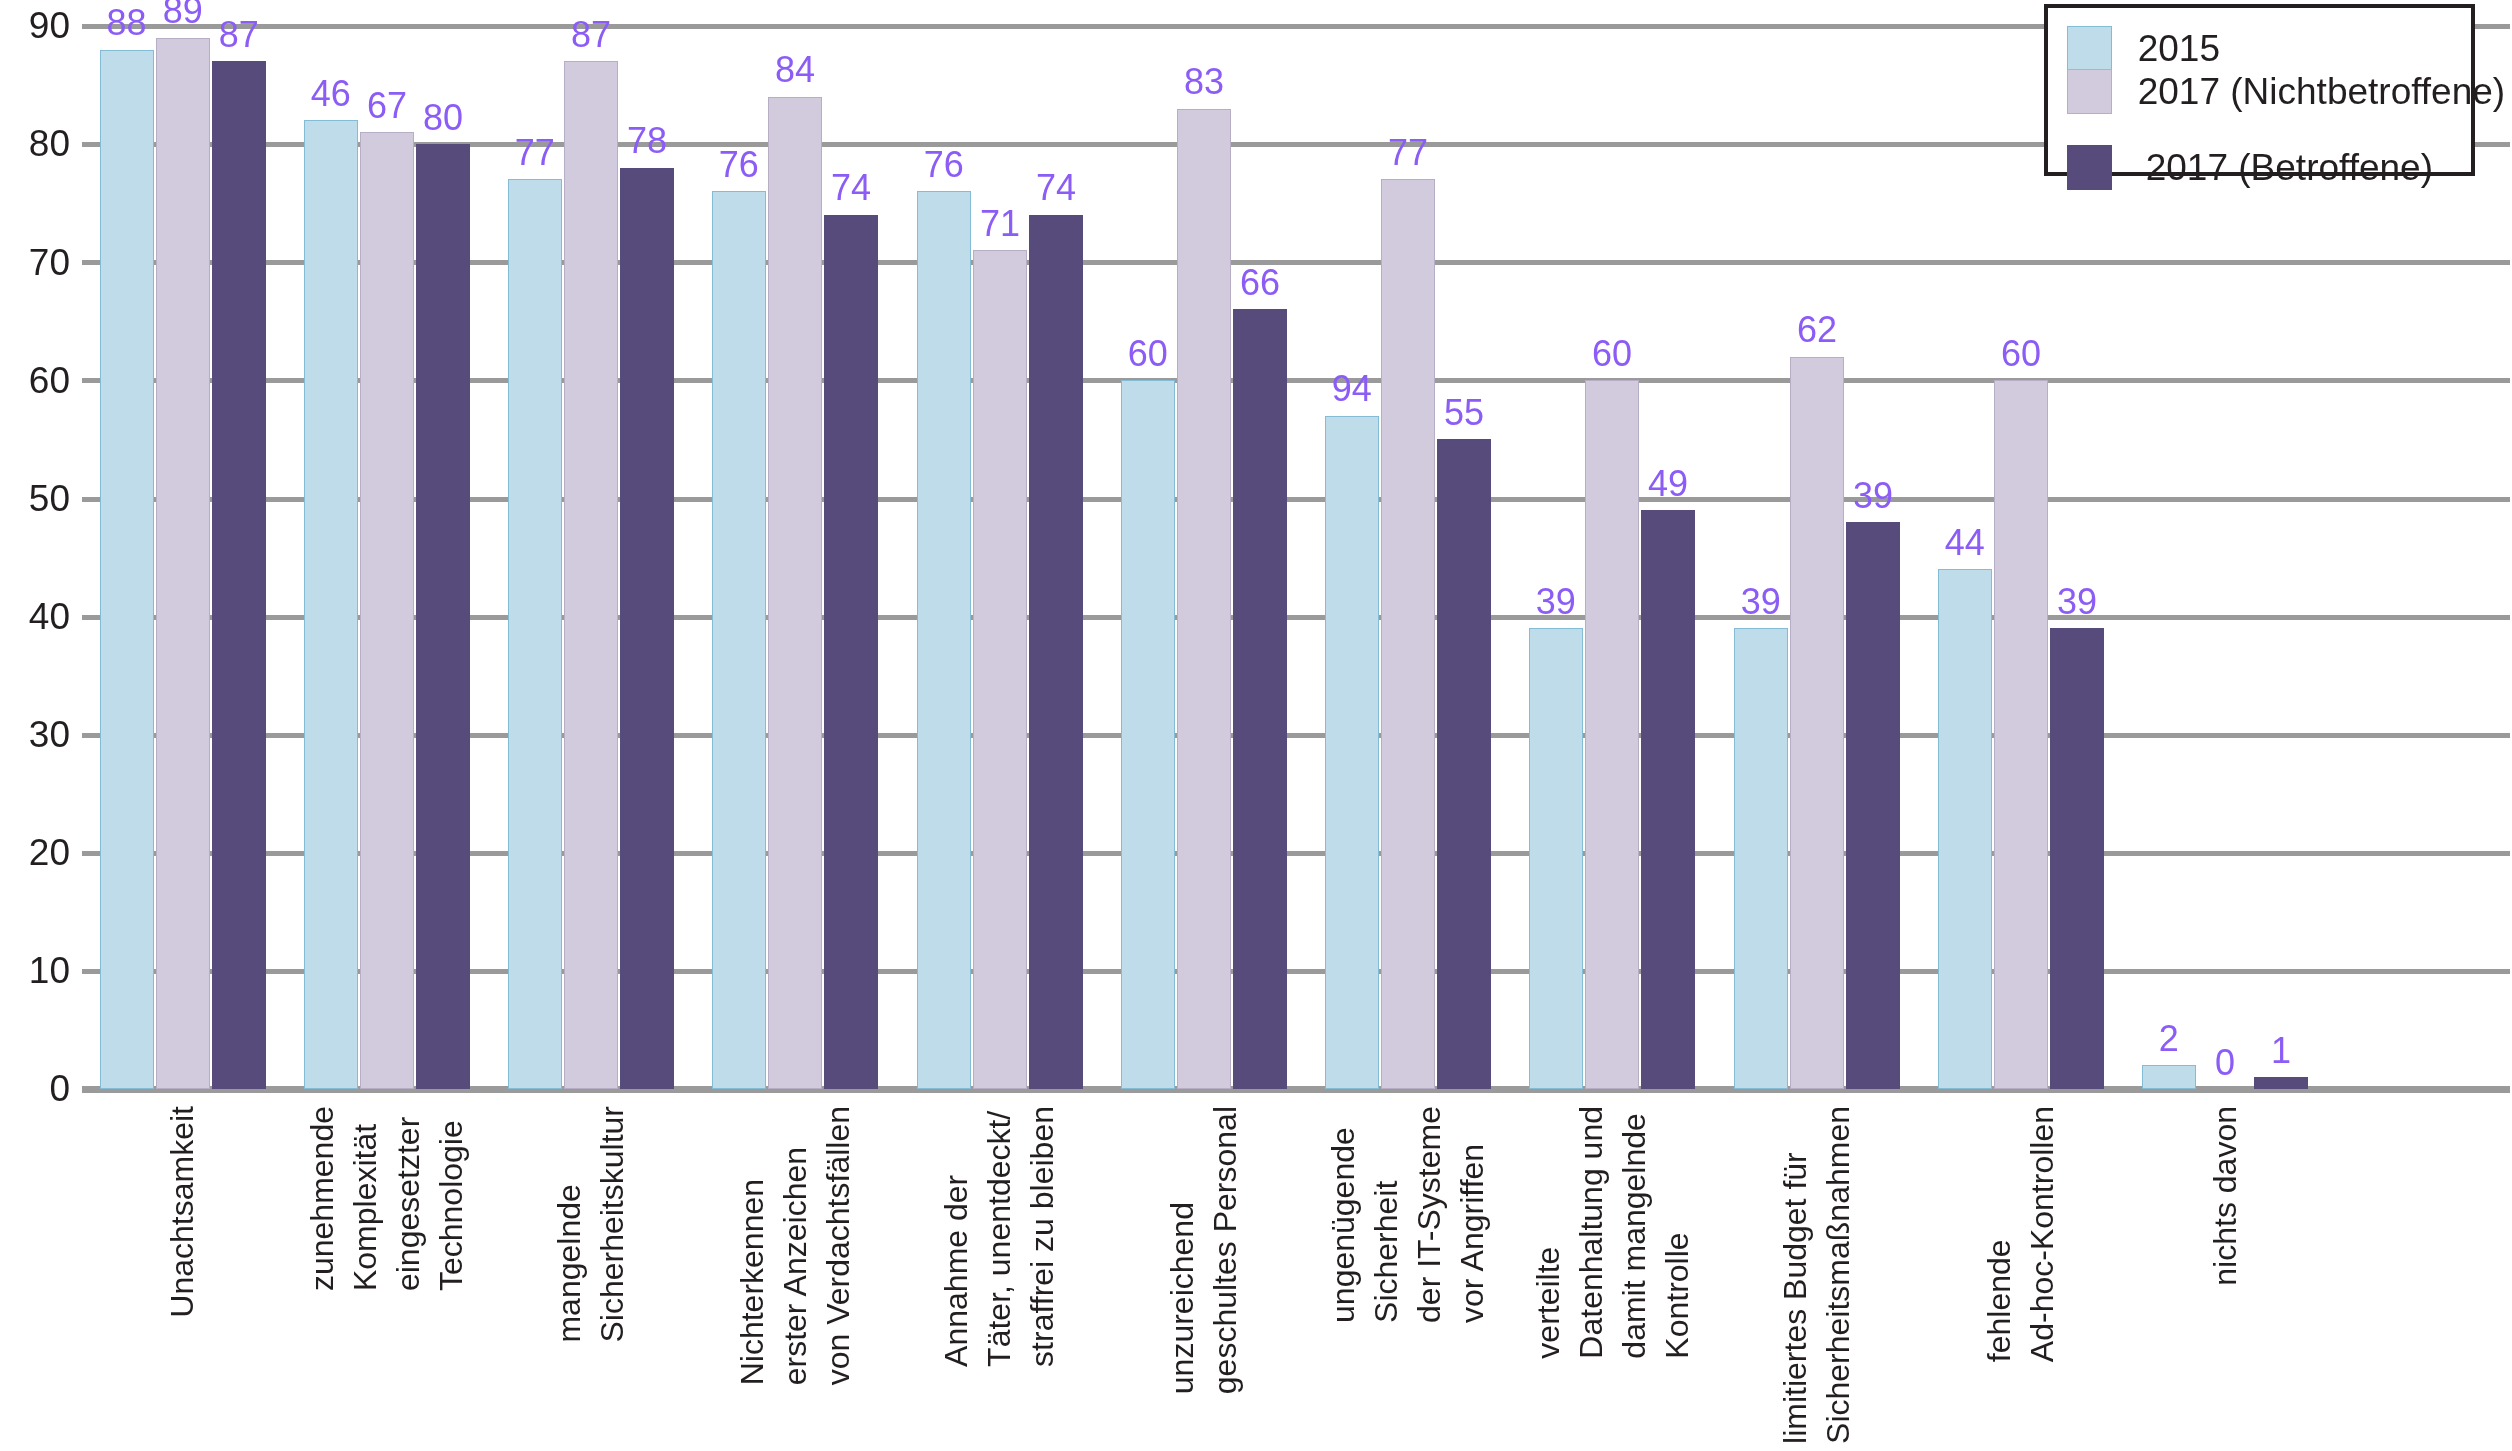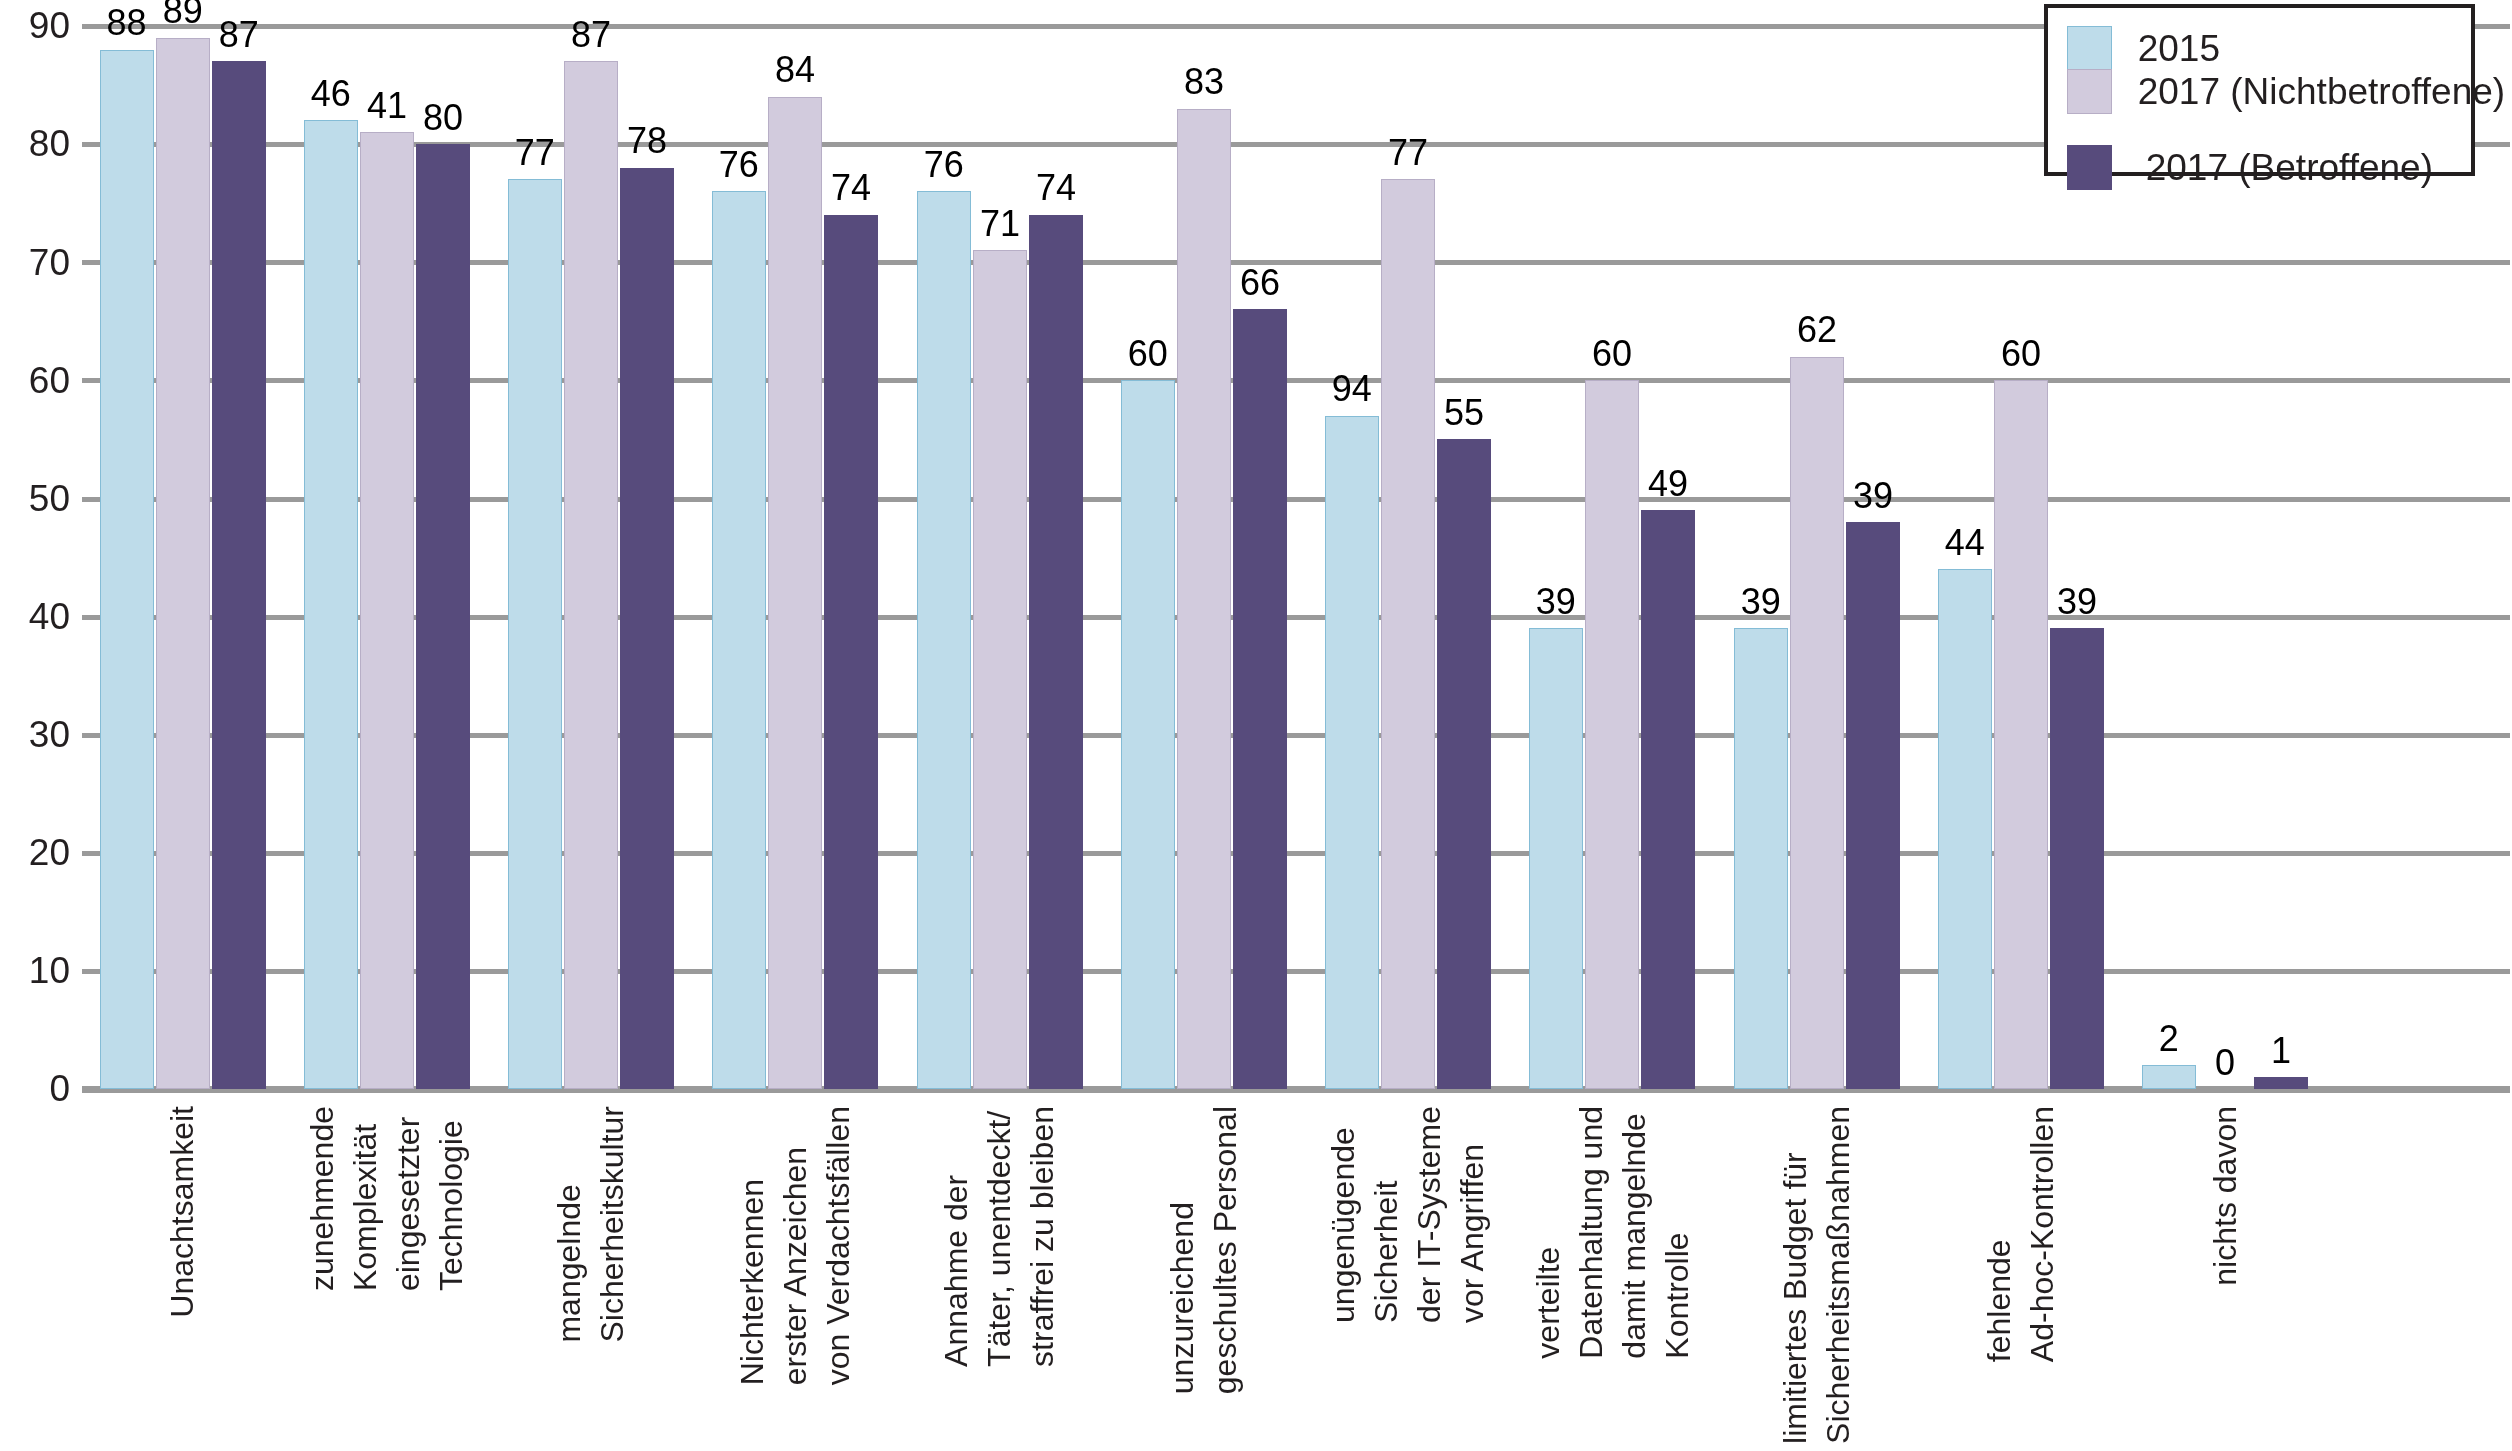--- a/index.html
+++ b/index.html
@@ -47,21 +47,21 @@
   .bar.s0{background:#bedcea;border:1.9px solid #84bcd6;left:0px;}
   .bar.s1{background:#d2cbdd;border:1.9px solid #b7aec6;left:56px;}
   .bar.s2{background:#574b7c;border:1.9px solid #574b7c;left:112px;}
 
   .vlabel{
     position:absolute;
     left:-11.2px;width:76px;
     text-align:center;
     font-size:36px;
     line-height:39px;
-    color:#000000;
+    color:#8b5cf6;
     white-space:nowrap;
   }
 
   
   .catlabel{
     position:absolute;
     top:1106px;
     transform-origin:left top;
     transform:rotate(-90deg) translate(-100%,0);
     white-space:nowrap;
@@ -128,21 +128,21 @@
         <div class="vlabel" style="left: -11.2px; bottom: 1047px;">88</div>
         <div class="bar s1" style="height: 1051px;"></div>
         <div class="vlabel" style="left: 45px; bottom: 1059px;">89</div>
         <div class="bar s2" style="height: 1028px;"></div>
         <div class="vlabel" style="left: 101px; bottom: 1035px;">87</div>
       </div>
       <div class="group" style="left: 222px; width: 166px;">
         <div class="bar s0" style="height: 969px;"></div>
         <div class="vlabel" style="left: -11.2px; bottom: 976px;">46</div>
         <div class="bar s1" style="height: 957px;"></div>
-        <div class="vlabel" style="left: 45px; bottom: 964px;">41</div>
+        <div class="vlabel" style="left: 45px; bottom: 964px;">67</div>
         <div class="bar s2" style="height: 945px;"></div>
         <div class="vlabel" style="left: 101px; bottom: 952px;">80</div>
       </div>
       <div class="group" style="left: 426px; width: 166px;">
         <div class="bar s0" style="height: 910px;"></div>
         <div class="vlabel" style="left: -11.2px; bottom: 917px;">77</div>
         <div class="bar s1" style="height: 1028px;"></div>
         <div class="vlabel" style="left: 45px; bottom: 1035px;">87</div>
         <div class="bar s2" style="height: 921px;"></div>
         <div class="vlabel" style="left: 101px; bottom: 929px;">78</div>

